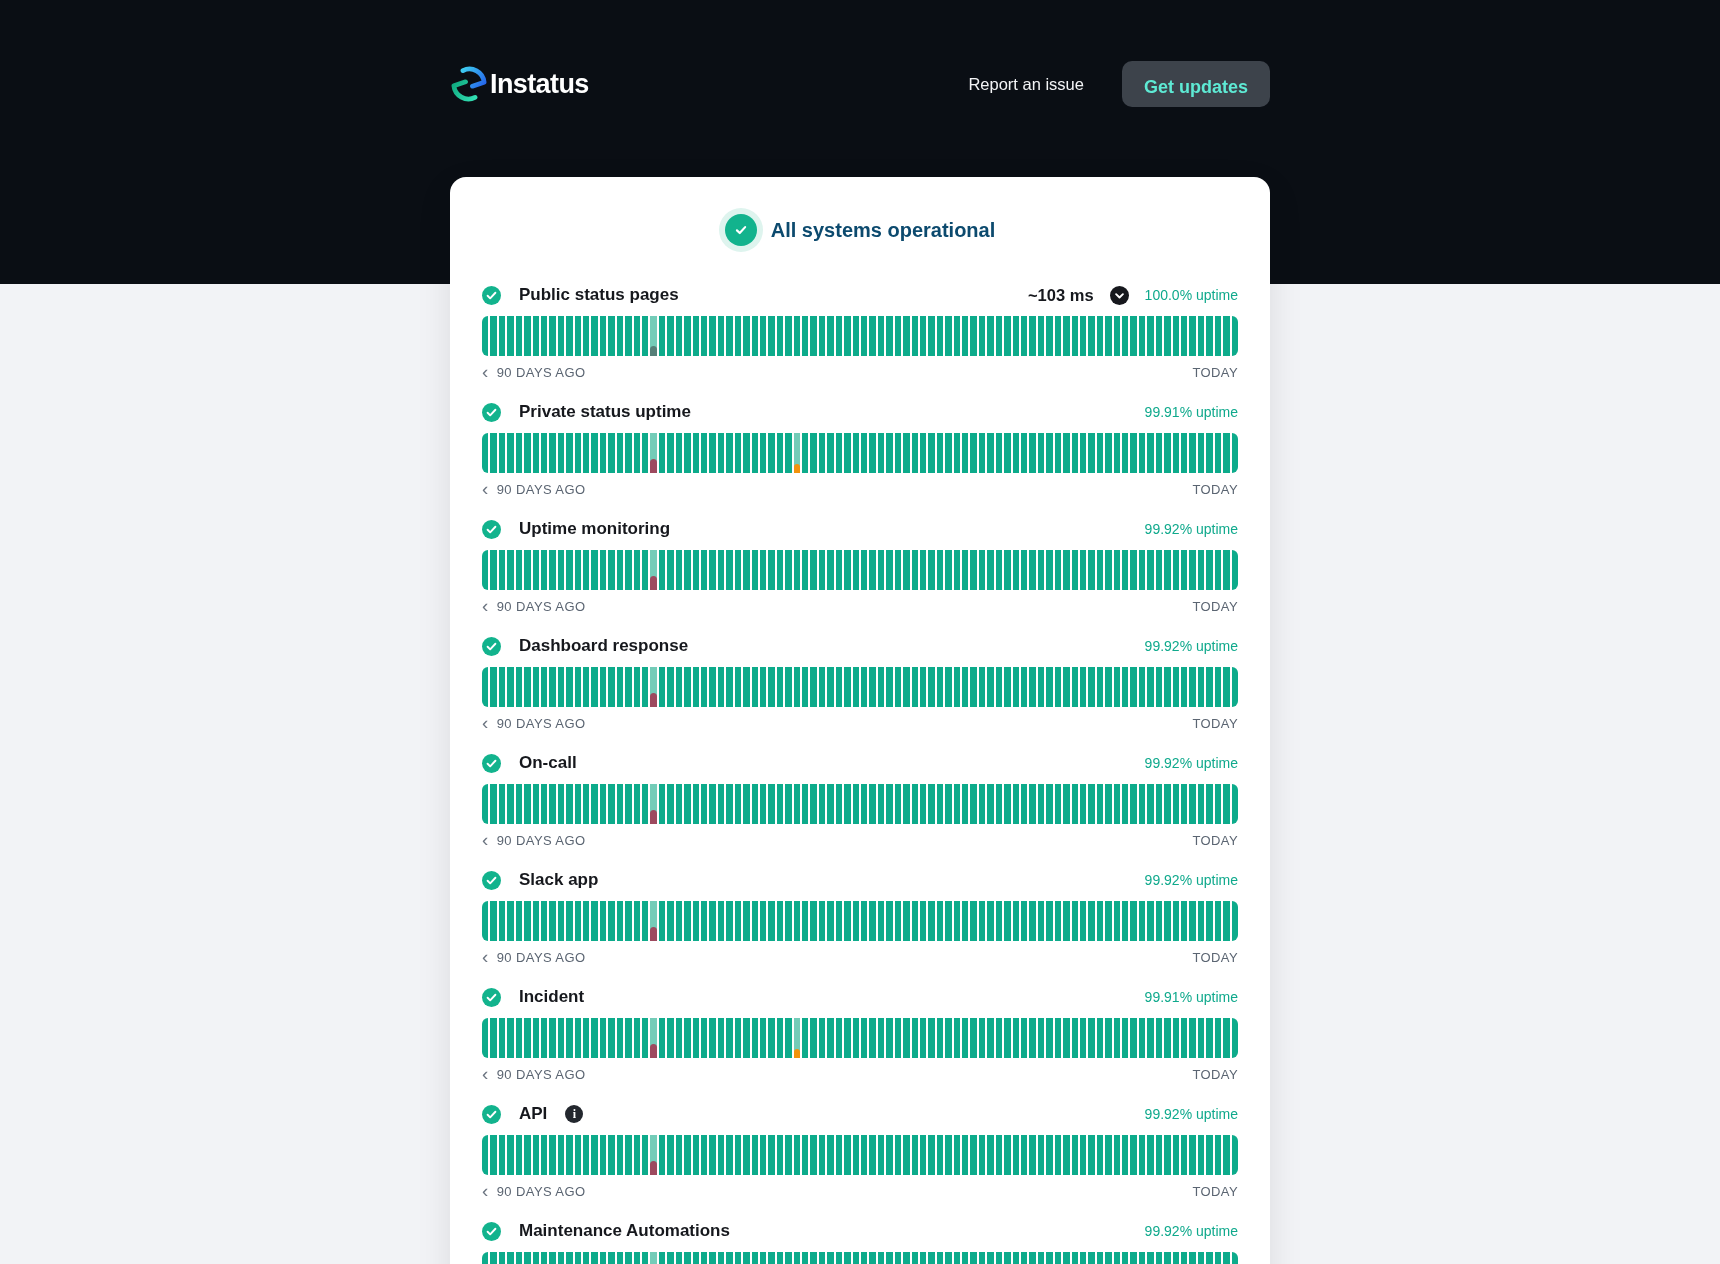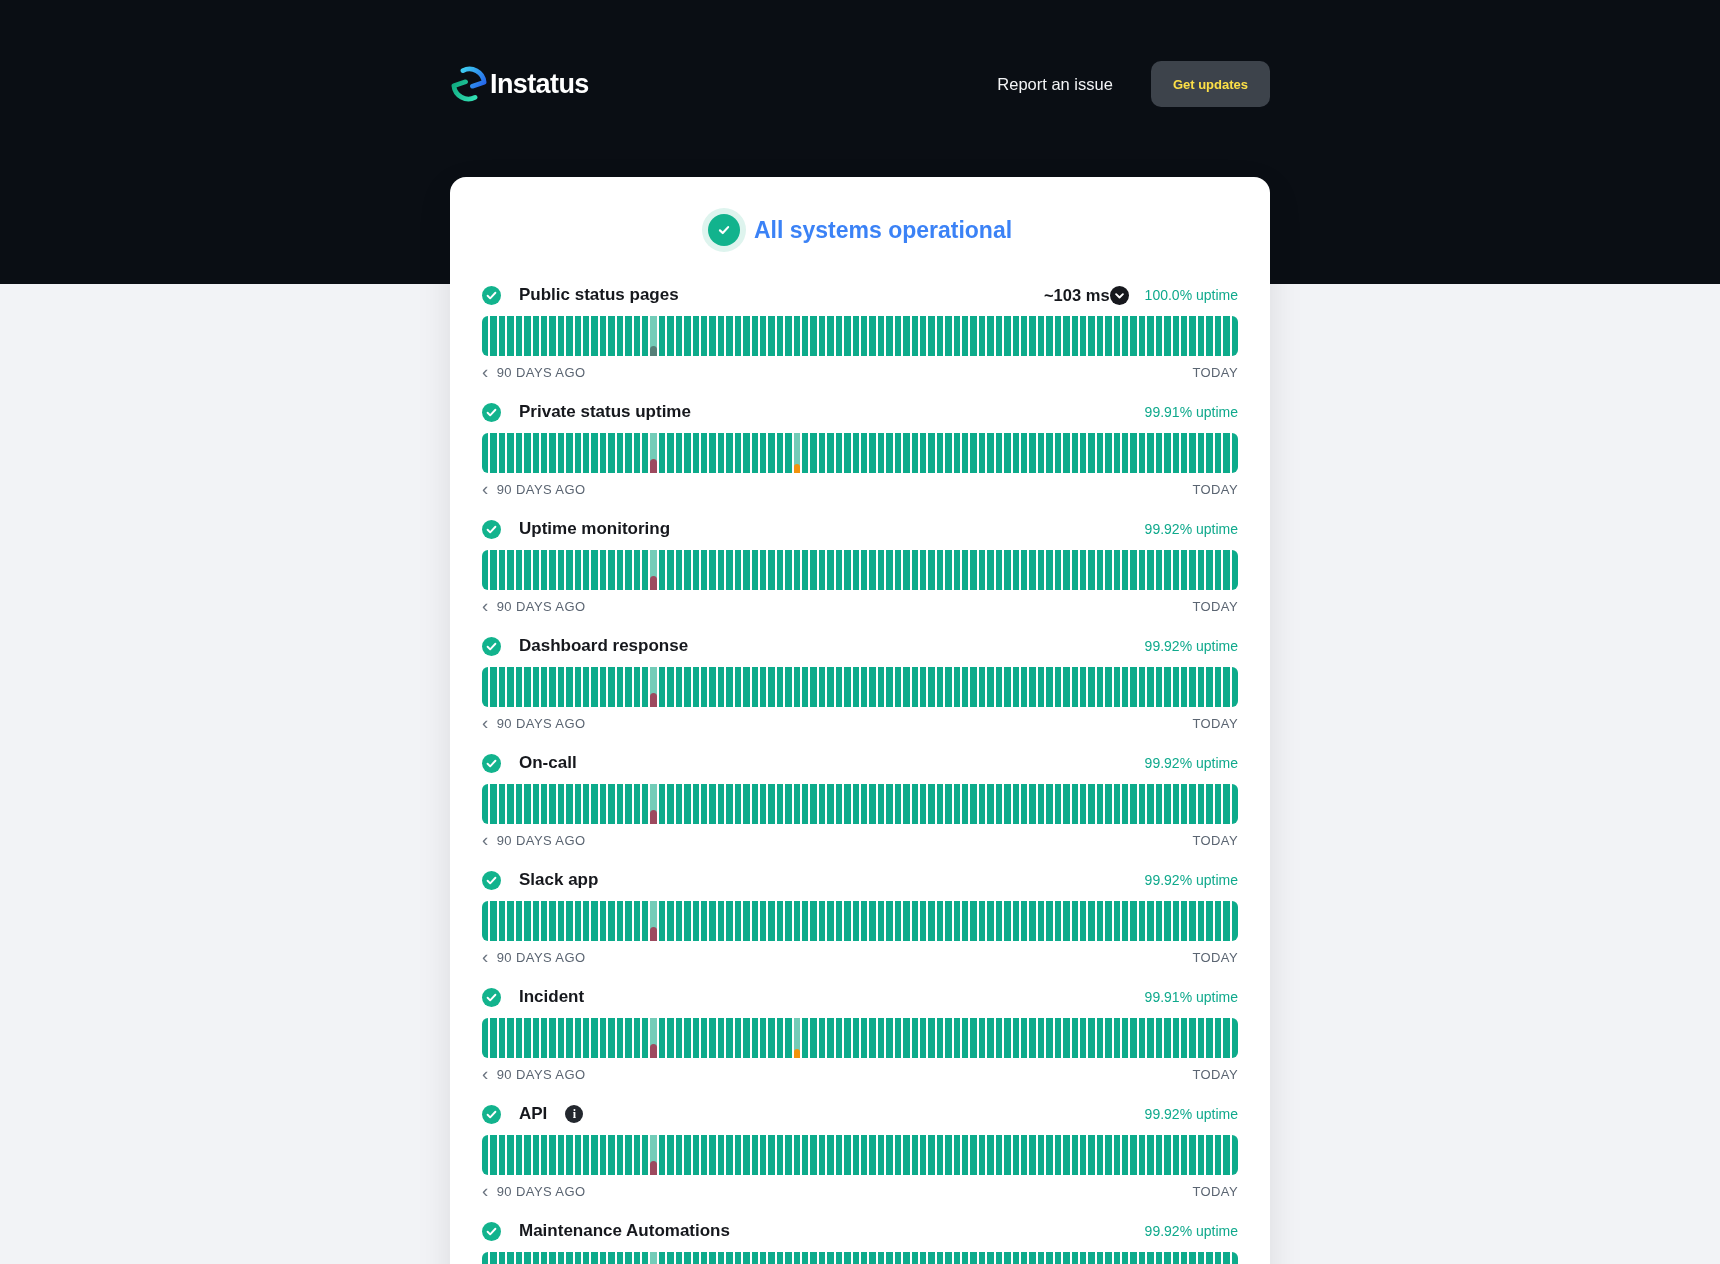--- a/index.html
+++ b/index.html
@@ -17,54 +17,54 @@
   }
   .header-inner {
     position:absolute; left:450px; right:450px; top:58px; height:52px;
     display:flex; align-items:center; justify-content:space-between;
   }
   .brand { display:flex; align-items:center; gap:2px; text-decoration:none; cursor:pointer;text-align:right; }
   .brand-name { color:#ffffff; font-size:27px; font-weight:700; letter-spacing:-0.6px; }
   .header-actions { display:flex; align-items:center; gap:38px; }
   .report-link { color:#f3f4f6; font-size:16.5px; font-weight:500; cursor:pointer; }
   .get-updates-btn {
-    background: var(--button-bg,#3d434b); color:#fde047;
-    font-size:13px; font-weight:700; font-family:inherit;
+    background: var(--button-bg,#3d434b); color:#5eead4;
+    font-size:18px; font-weight:700; font-family:inherit;
     border:none; border-radius:10px; height:46px; padding:16px 22px; cursor:pointer;
   }
 
   
   .status-card {
     position:absolute; left:450px; top:177px; width:820px; min-height:1200px;
     background:#ffffff; border-radius:16px;
     box-shadow:0 12px 34px rgba(10,14,20,.10);
     padding:37px 32px 48px;
   }
   .banner { display:flex; align-items:center; justify-content:center; gap:14px; margin-bottom:36px; }
   .banner-icon {
     width:32px; height:32px; border-radius:50%;
     background:var(--accent,#12b38d);
     box-shadow:0 0 0 6px #def4ee;
     display:flex; align-items:center; justify-content:center;
   }
-  .banner-label { font-size:23px; font-weight:600; color:#3b82f6; }
+  .banner-label { font-size:20px; font-weight:600; color:#0c4a6e; }
 
   
   .service { margin-bottom:18px; }
   .service-head { display:flex; align-items:center; justify-content:space-between; height:26px; margin-bottom:8px; }
   .service-title { display:flex; align-items:center; gap:18px; }
   .check-sm { width:19px; height:19px; display:block; }
   .service-name { font-size:17px; font-weight:600; color:#16181d; }
   .info-badge {
     width:18px; height:18px; border-radius:50%; background:#23272e; color:#ffffff;
     font-size:12px; font-weight:700; font-family:"Liberation Serif","DejaVu Serif",serif;
     display:flex; align-items:center; justify-content:center; cursor:pointer;
   }
   .service-meta { display:flex; align-items:center; gap:16px; }
-  .resp { display:flex; align-items:center; gap:0; }
+  .resp { display:flex; align-items:center; gap:16px; }
   .resp-ms { font-size:16.5px; font-weight:600; color:#16181d; }
   .resp-chevron { width:19px; height:19px; display:block; cursor:pointer; }
   .uptime { font-size:14px; font-weight:400; color:var(--uptime-text,#0fa98c); }
 
   .bars {
     display:flex; gap:2px; height:40px; border-radius:6px; overflow:hidden;
   }
   .bar { flex:1; background:var(--bar-green,#0dab8b); position:relative; cursor:pointer; }
   .bar.incident { background:var(--bar-light,#74ccb8); }
   .dot { position:absolute; left:0; right:0; bottom:0; border-radius:4px 4px 0 0; }

